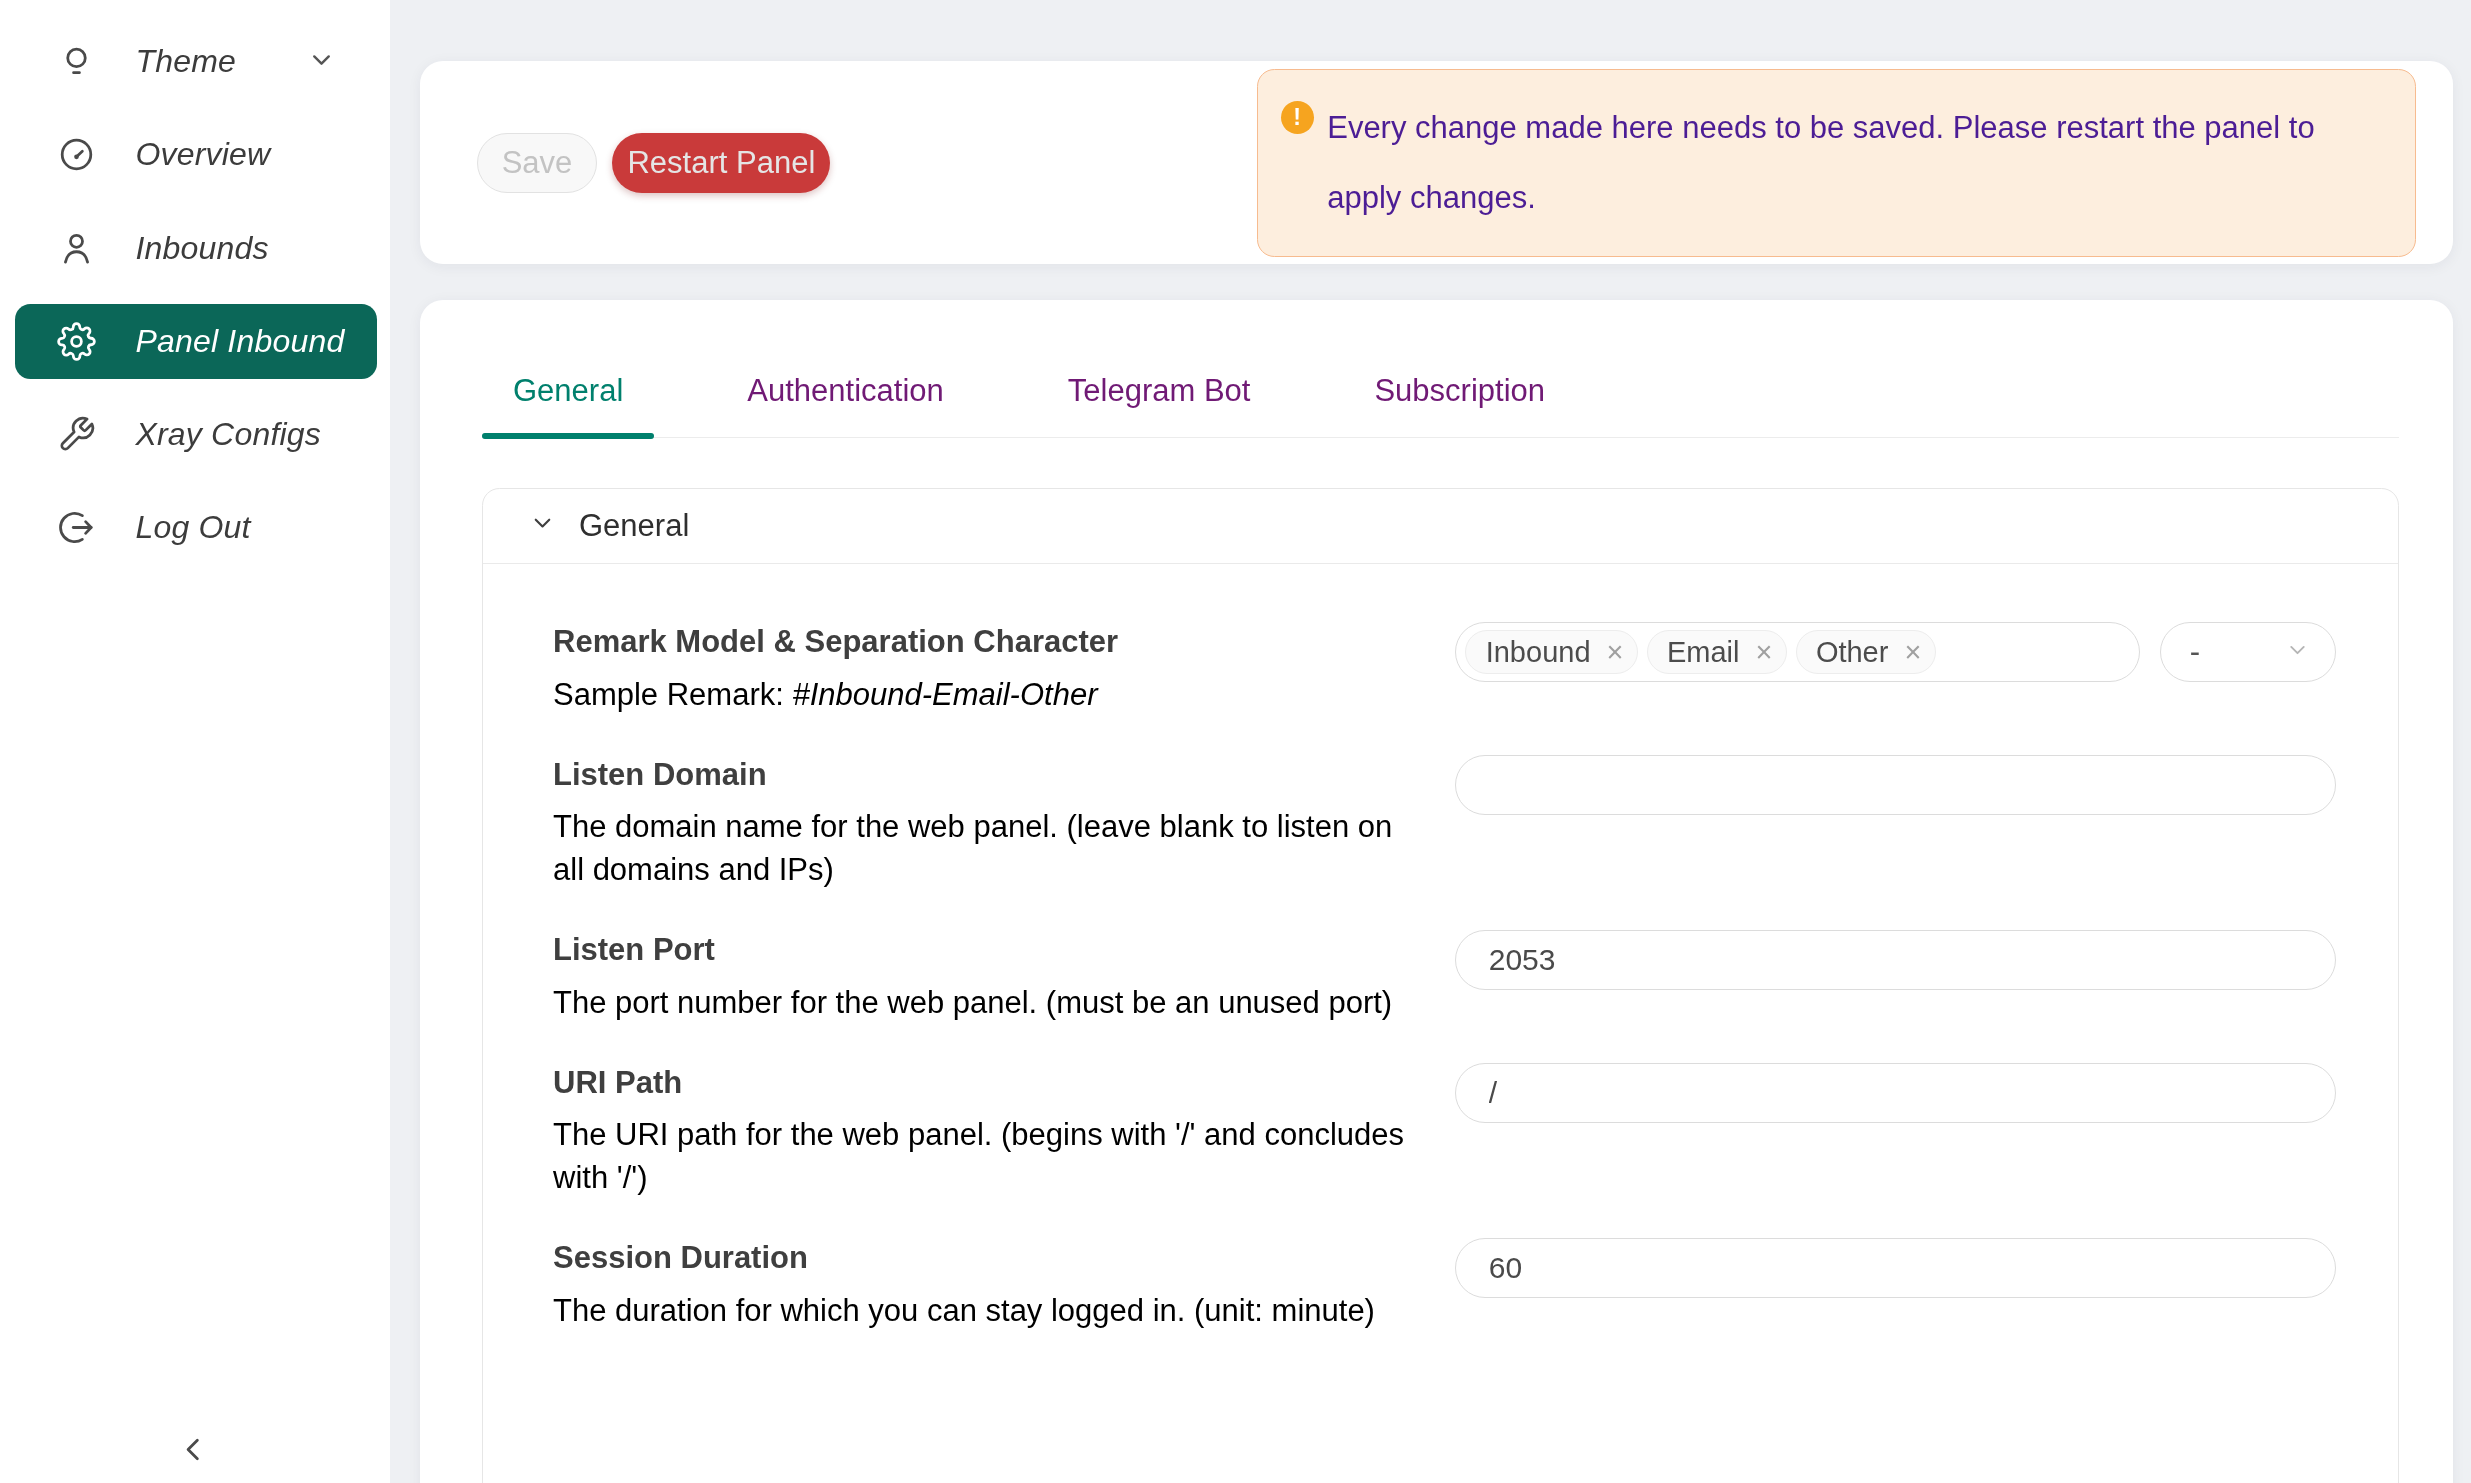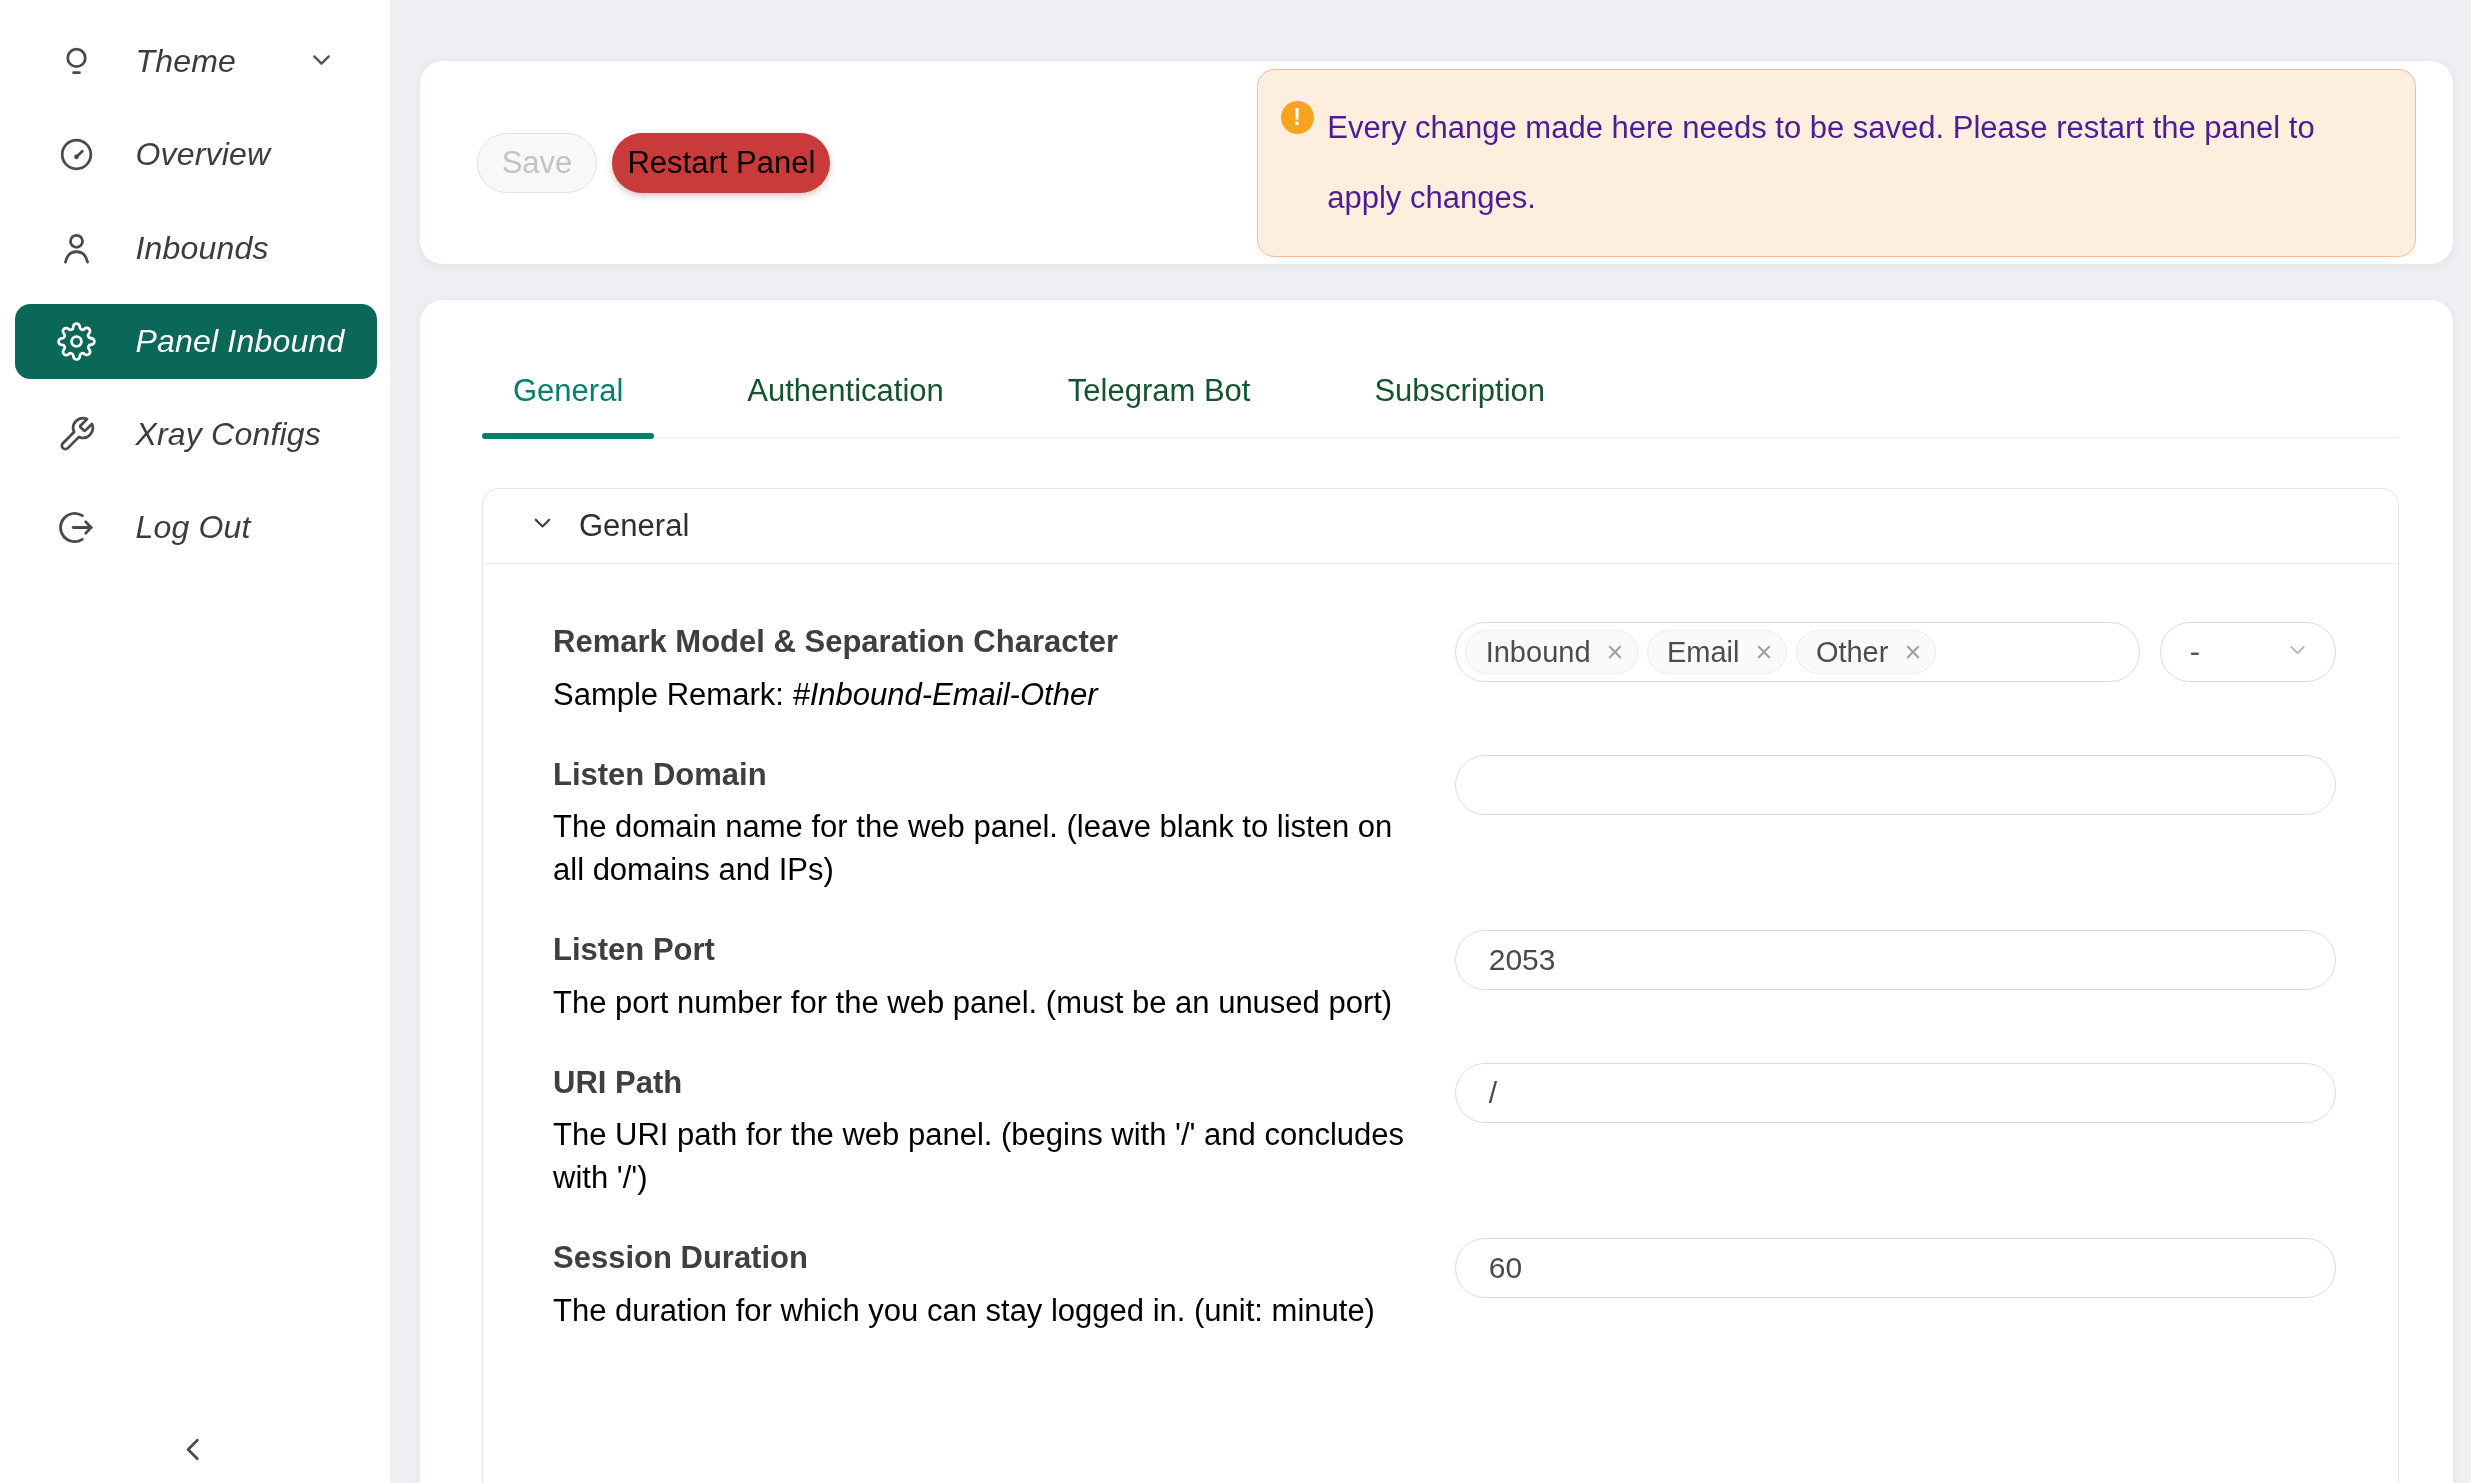--- a/index.html
+++ b/index.html
@@ -48,21 +48,21 @@
   .btn-group { display: flex; gap: 15.4px; align-items: center; }
   .btn {
     height: 60px; border-radius: 30px; font-size: 31px; cursor: pointer;
     font-family: inherit; display: inline-flex; align-items: center; justify-content: center;
   }
   .btn-save {
     width: 120px; background: #f8f8f8; border: 1.9px solid #e2e2e2; color: #c3c3c3;
     cursor: not-allowed;
   }
   .btn-restart {
-    width: 218px; background: var(--danger, #c93a3a); border: none; color: #000000;
+    width: 218px; background: var(--danger, #c93a3a); border: none; color: #e5e5e5;
     box-shadow: 0 2.9px 7.7px rgba(120,20,20,0.25);
   }
   .alert {
     width: 1159px; border-radius: 17.4px;
     background: var(--warning-bg, #fdeede);
     border: 1.9px solid var(--warning-border, #f7bb8f);
     display: flex; gap: 13.5px; padding: 23px 23px 23px 23px; align-items: flex-start;
   }
   .alert-ico {
     width: 33px; height: 33px; border-radius: 50%; flex: none; margin-top: 8.7px;
@@ -71,21 +71,21 @@
     font-size: 23px; font-weight: bold;
   }
   .alert-text { font-size: 31px; line-height: 70px; color: #4c1d95; }
 
   
   .main-card { margin-top: 36px; height: 1371px; padding: 44px 54px 0 62px; }
 
   .tabs { display: flex; column-gap: 62px; border-bottom: 1.9px solid #ececec; }
   .tab {
     padding: 0 31px; height: 93px; line-height: 93px; font-size: 31px;
-    color: #14532d; position: relative; cursor: pointer; white-space: nowrap;
+    color: #701a75; position: relative; cursor: pointer; white-space: nowrap;
   }
   .tab.active { color: var(--accent, #00806d); }
   .tab.active::after {
     content: ""; position: absolute; left: 0; right: 0; bottom: -1.9px; height: 5.8px;
     background: var(--accent, #00806d); border-radius: 2.9px;
   }
 
   .collapse-panel { margin-top: 50px; border: 1.9px solid #e6e6e6; border-radius: 17.4px; min-height: 1110px; }
   .panel-header {
     height: 75px; display: flex; align-items: center; gap: 23px;

